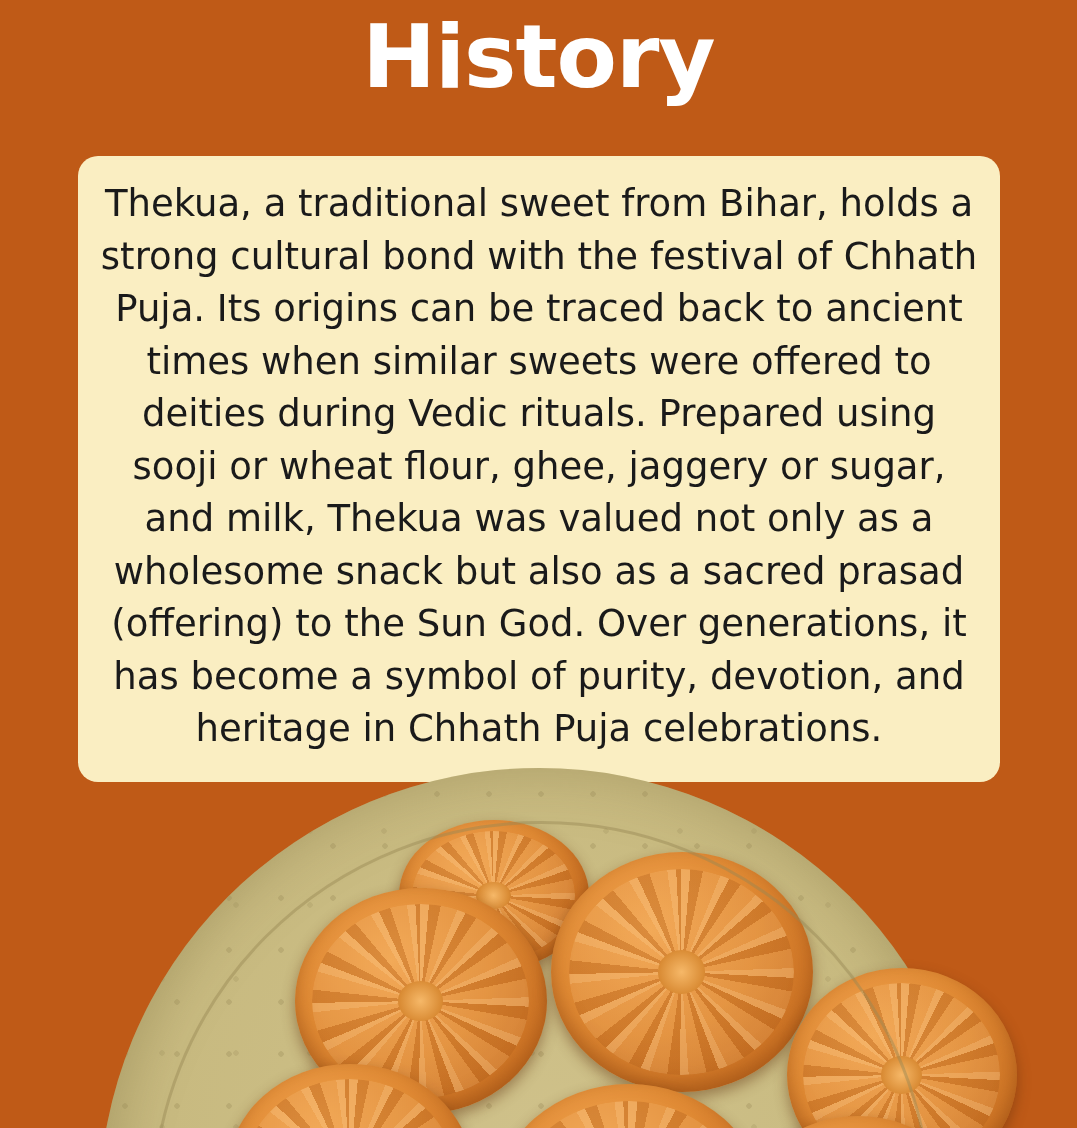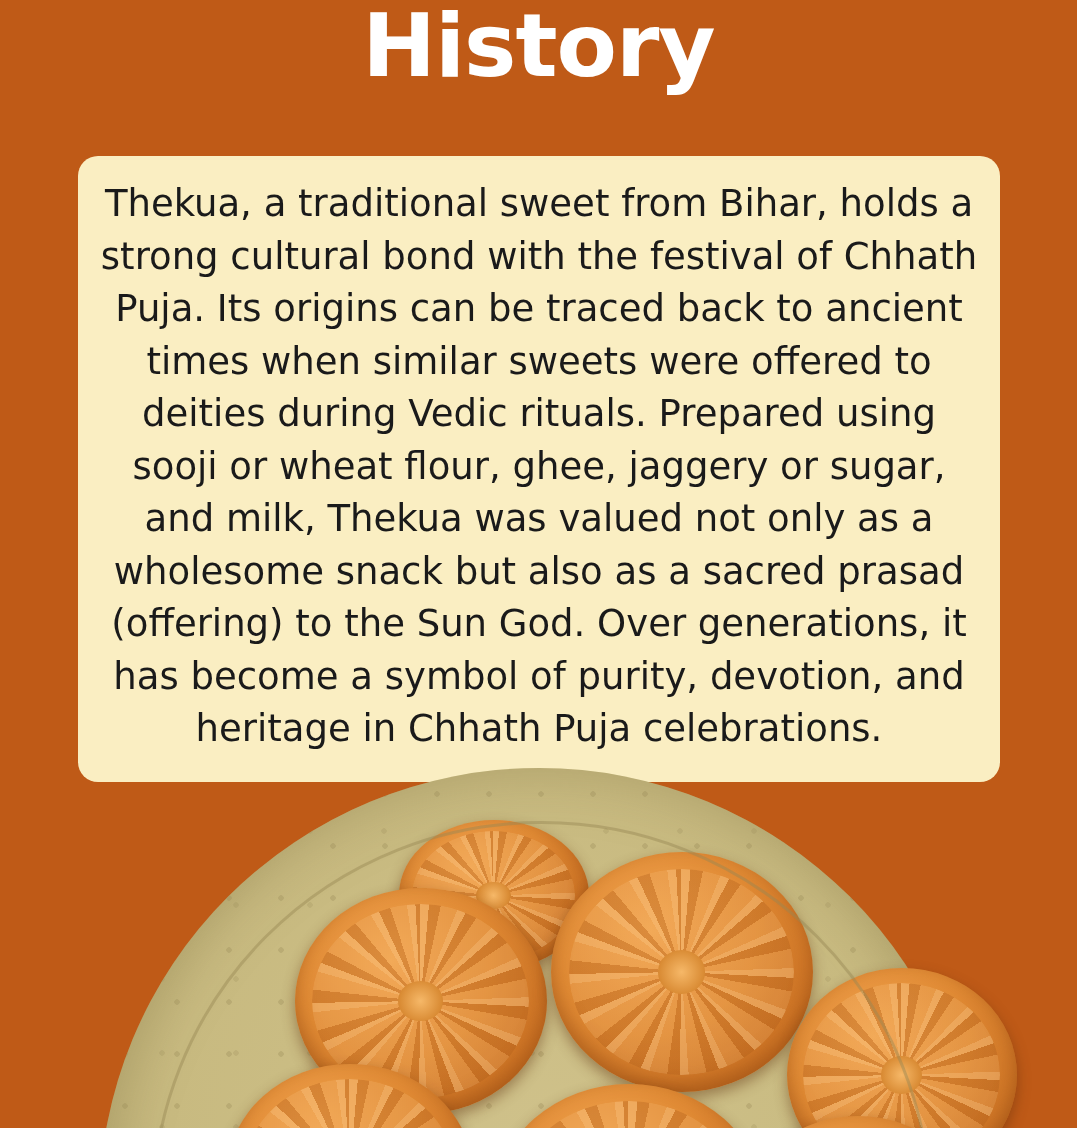--- a/index.html
+++ b/index.html
@@ -16,21 +16,21 @@
   }
   .page {
     position: relative;
     width: 1077px;
     height: 1128px;
     background: #bf5a17;
     overflow: hidden;
   }
   .title {
     margin: 0;
-    padding-top: 0;
+    padding-top: 11px;
     text-align: center;
     color: #ffffff;
     font-size: 88px;
     font-weight: bold;
     letter-spacing: -1px;
     line-height: 1.05;
     font-family: "DejaVu Sans", sans-serif;
   }
   .card {
     position: absolute;

